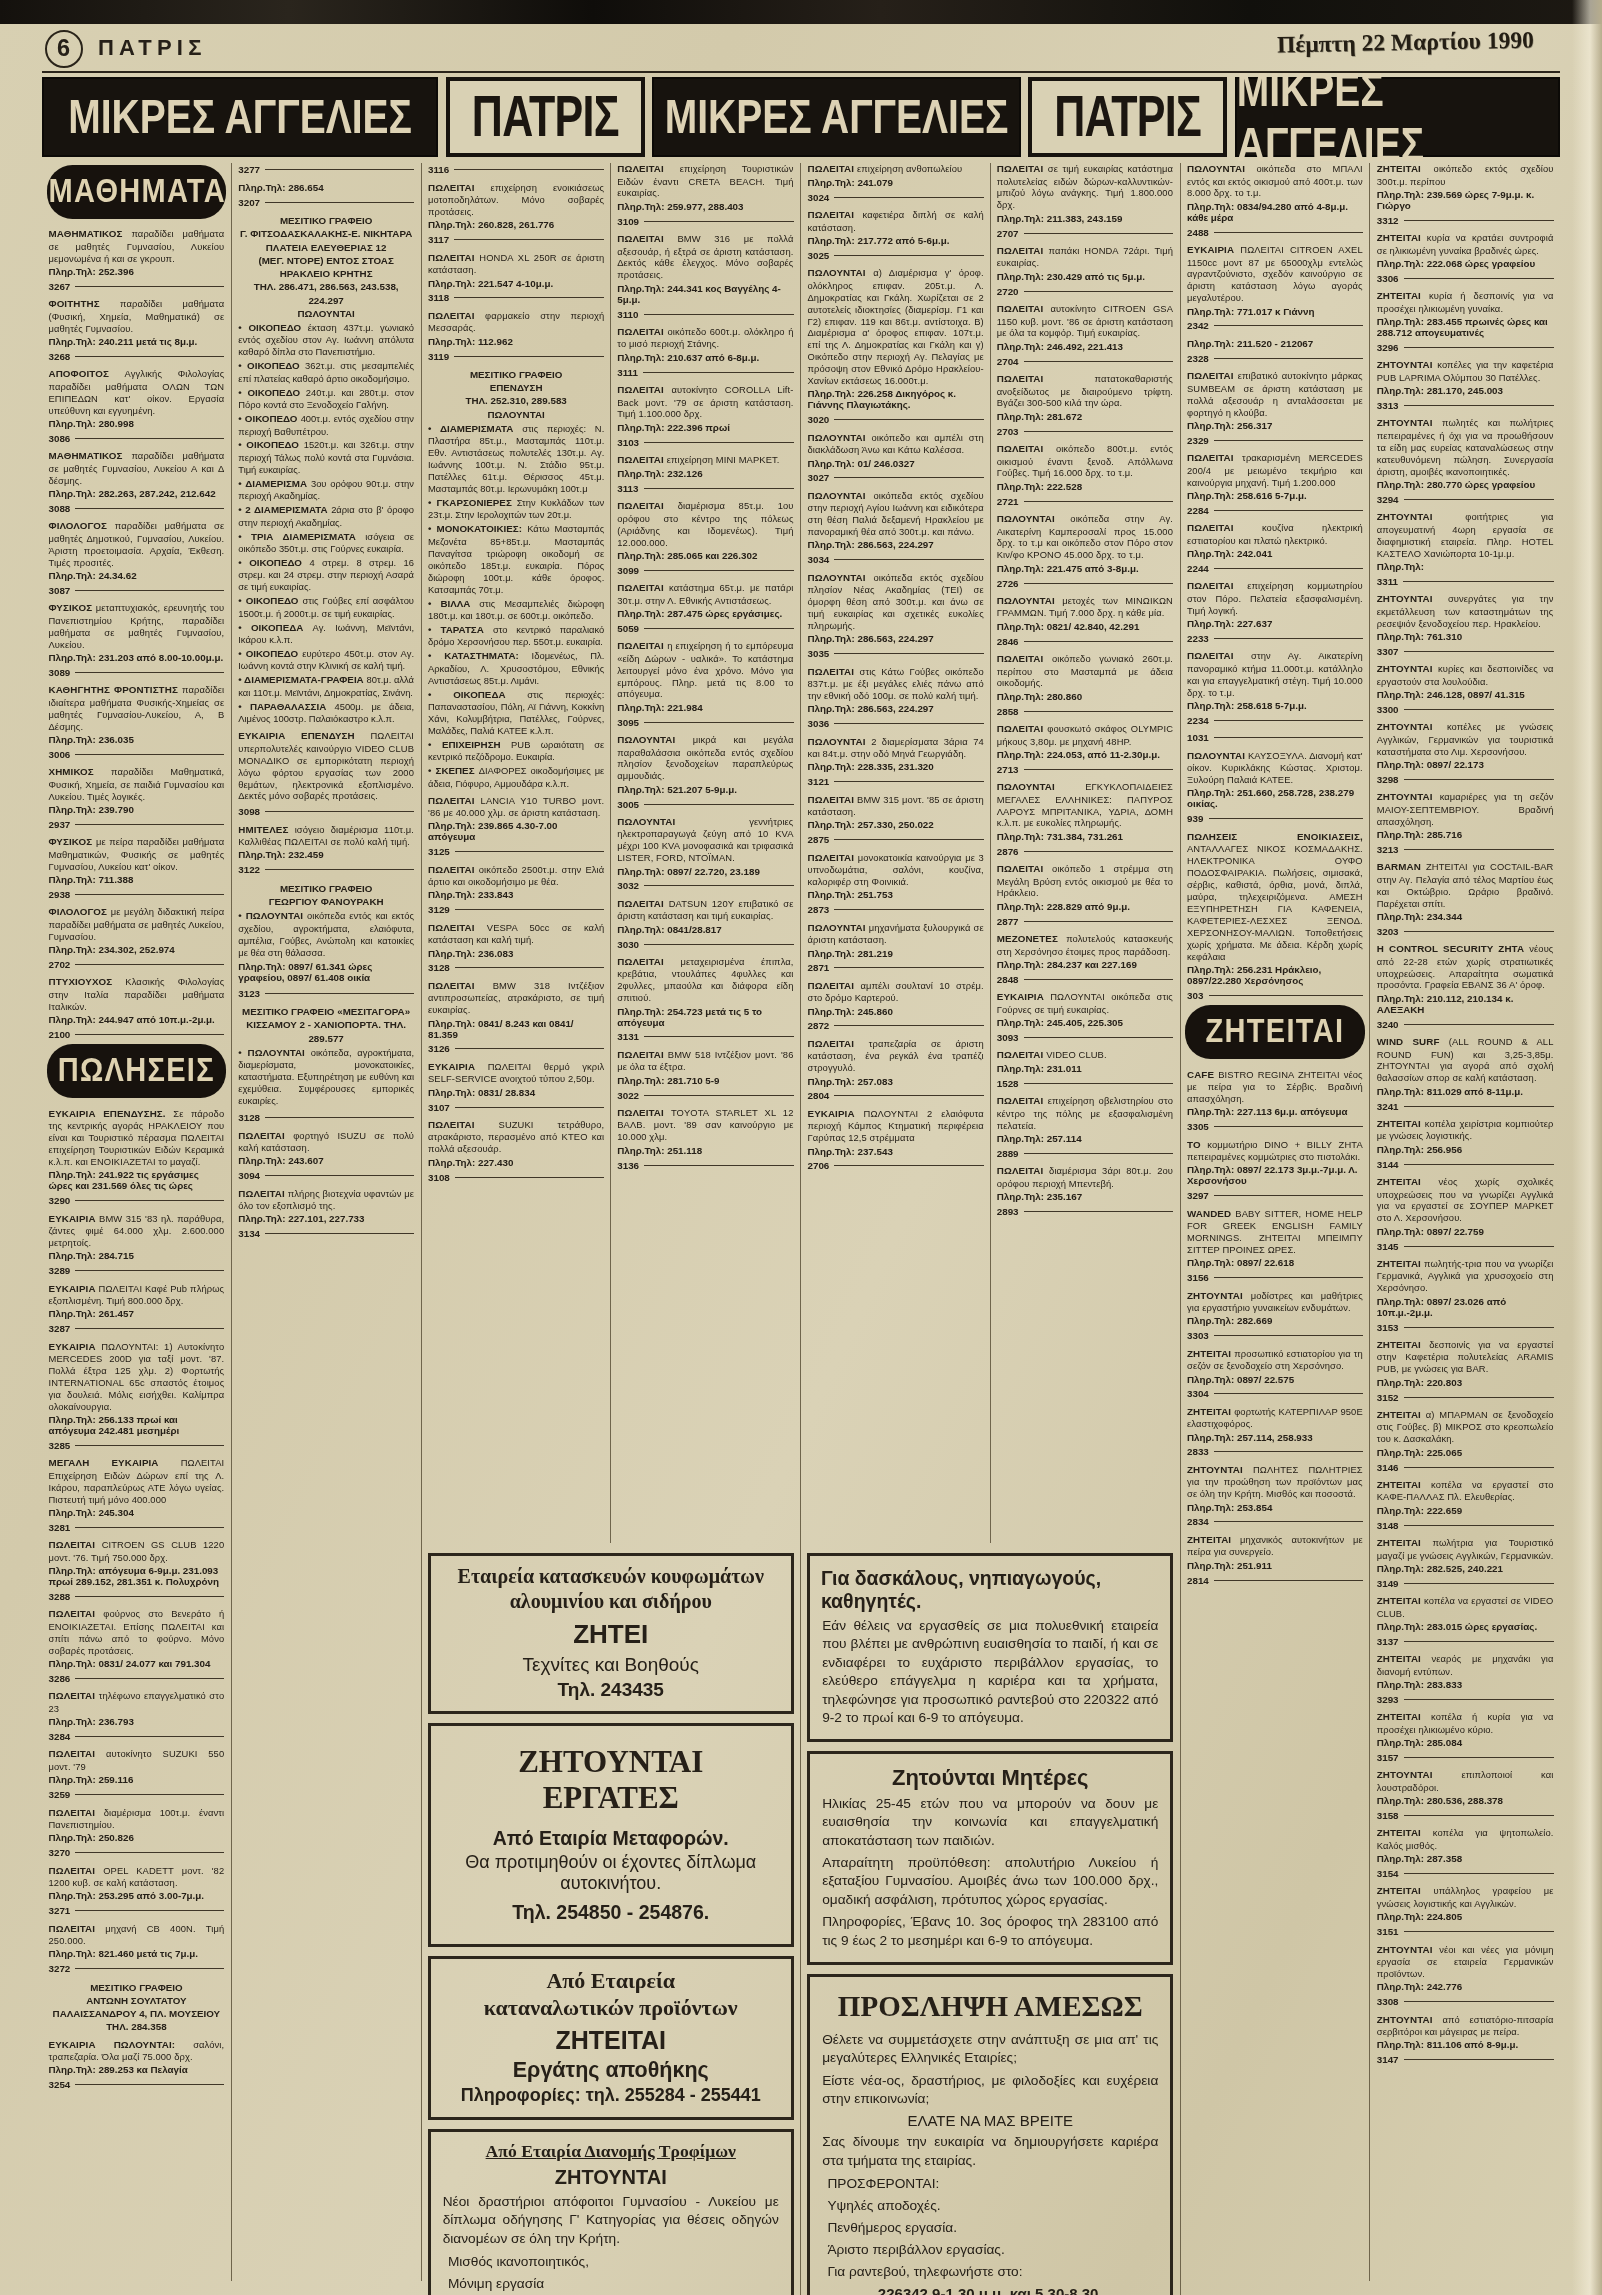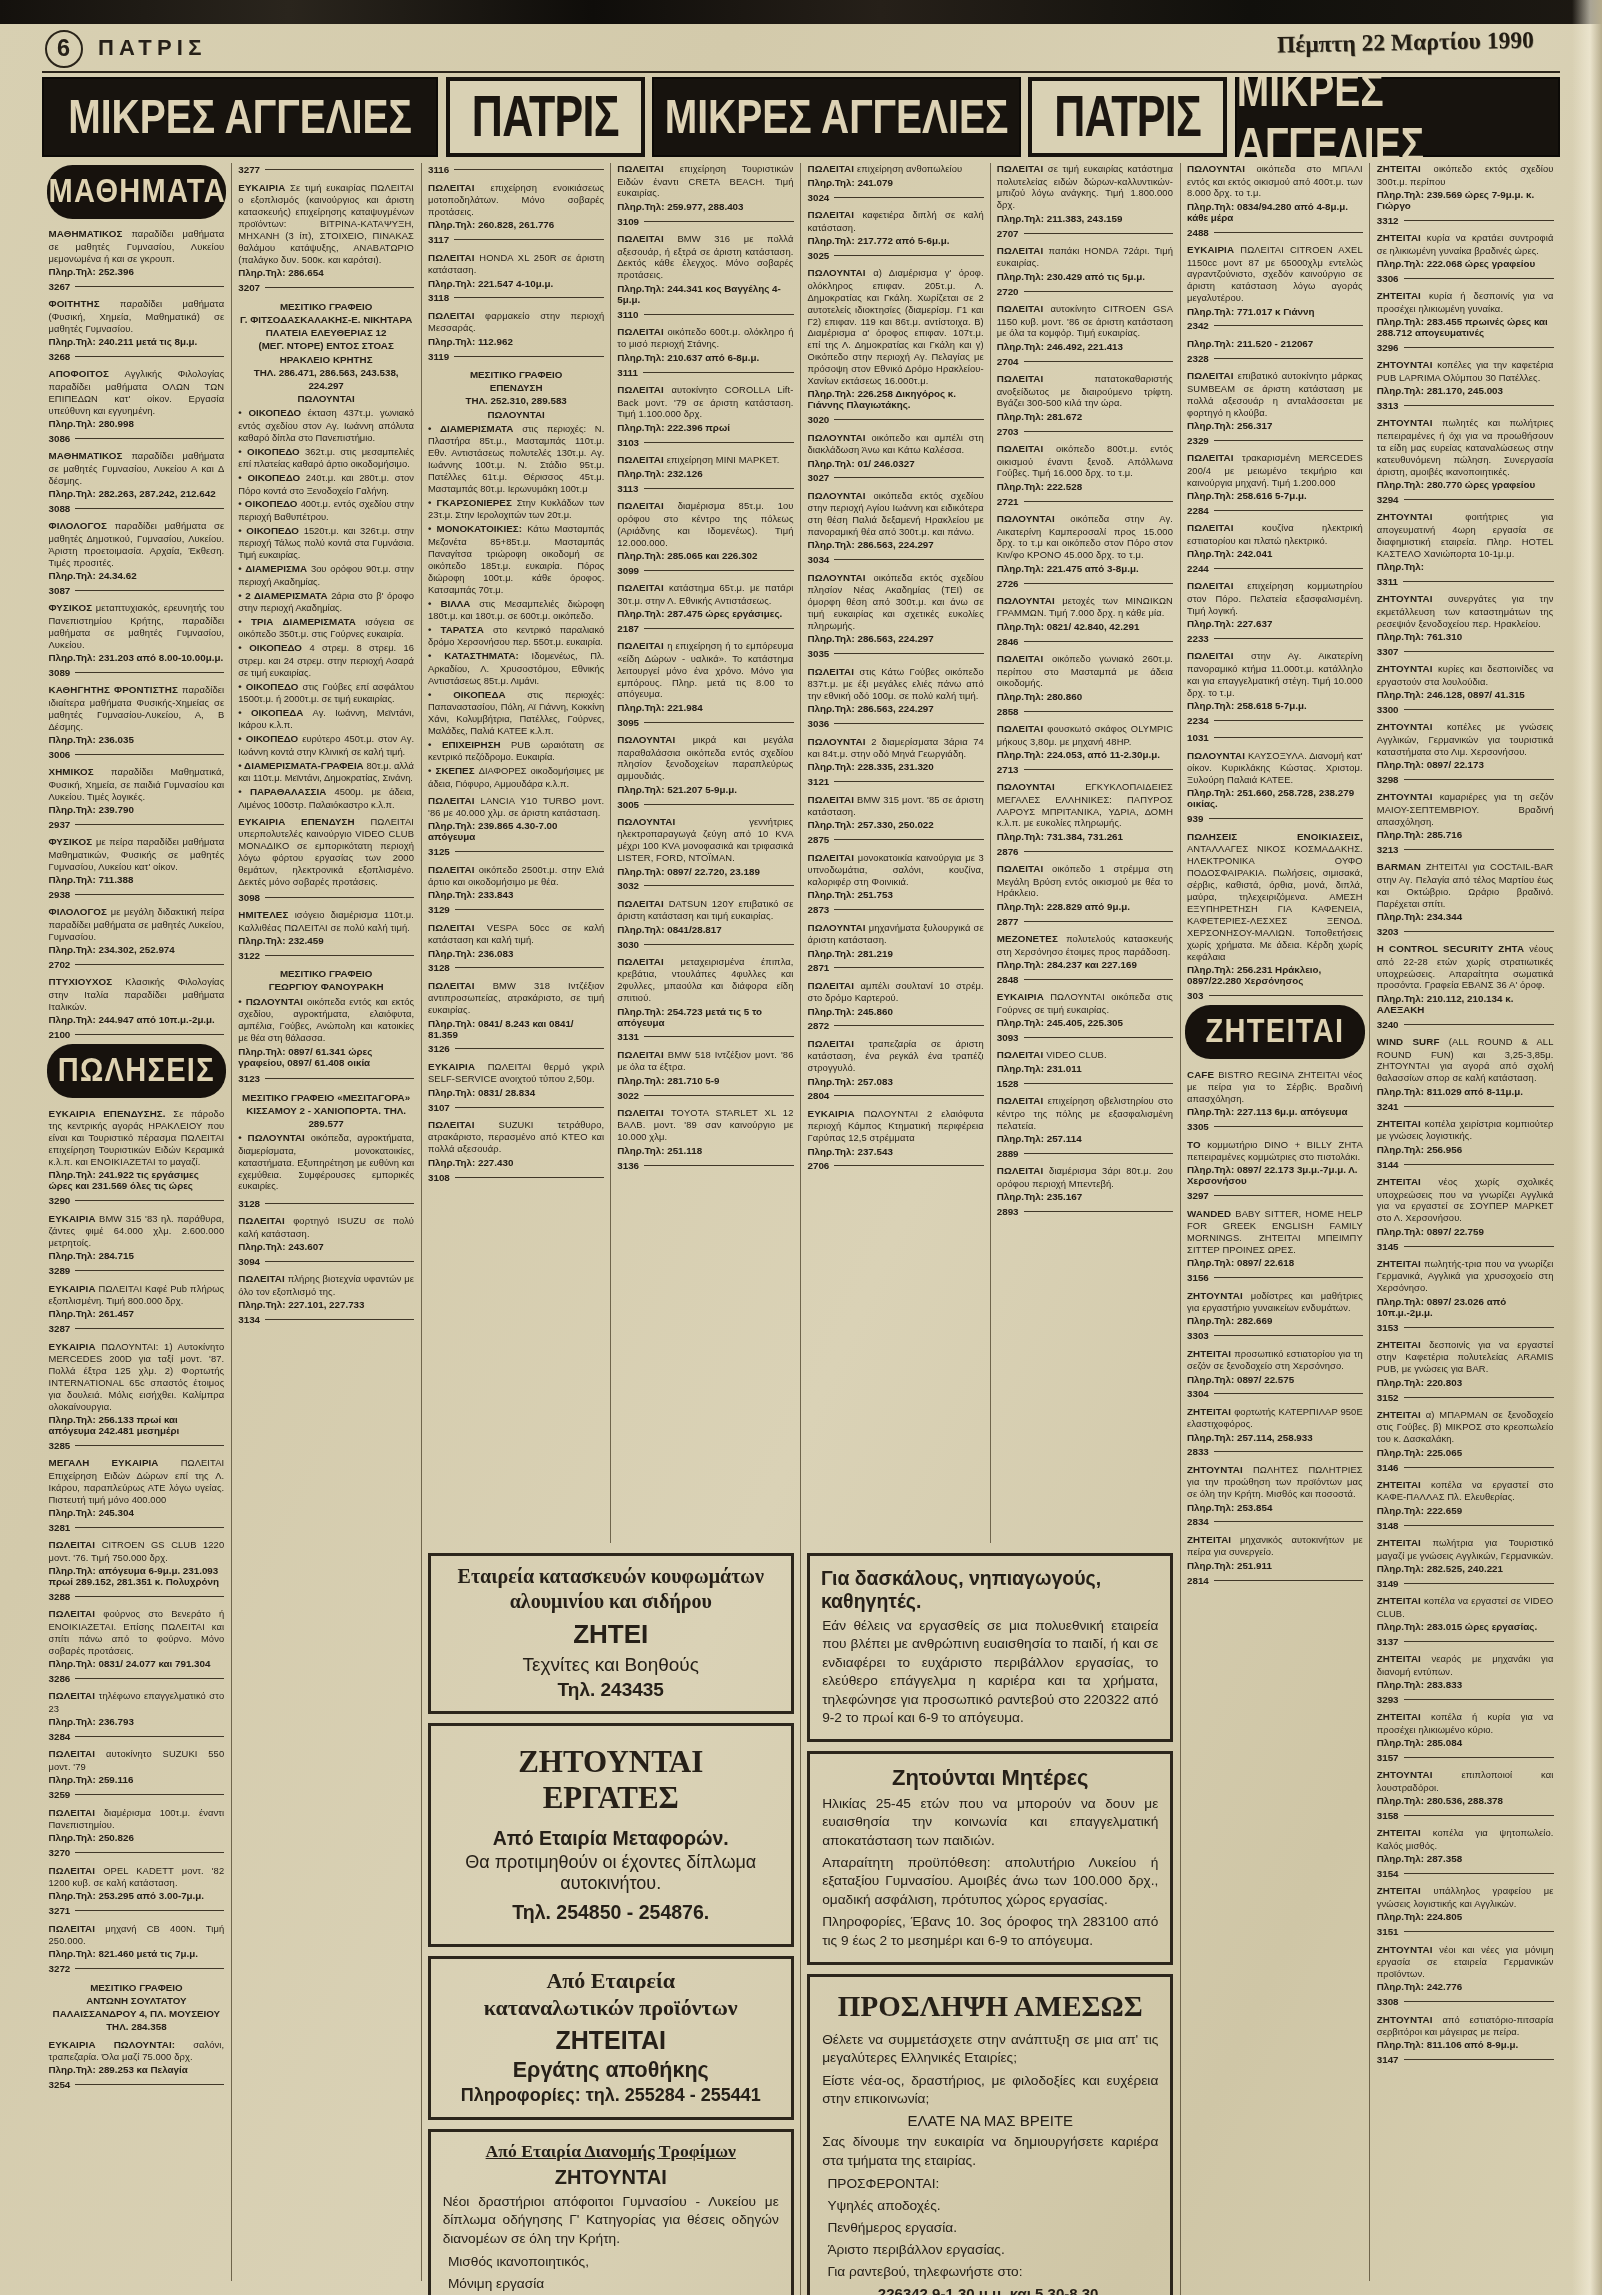--- a/index.html
+++ b/index.html
@@ -289,21 +289,20 @@
         <span>3254</span>
         <span class="rule"></span>
       </div>
     </div>
   <div class="c">
       <div class="codeline">
         <span>3277</span>
         <span class="rule"></span>
       </div>
       <div class="ad">
-        <p class="adtext"><b>ΕΥΚΑΙΡΙΑ </b>Σε τιμή ευκαιρίας ΠΩΛΕΙΤΑΙ ο εξοπλισμός (καινούργιος και άριστη κατασκευής) επιχείρησης καταψυγμένων προϊόντων: ΒΙΤΡΙΝΑ-ΚΑΤΑΨΥΞΗ, ΜΗΧΑΝΗ (3 ίπ), ΣΤΟΙΧΕΙΟ, ΠΙΝΑΚΑΣ θαλάμου κατάψυξης, ΑΝΑΒΑΤΩΡΙΟ (παλάγκο δυν. 500κ. και καρότσι).</p>
         <p class="phone">Πληρ.Τηλ: 286.654</p>
       </div>
       <div class="codeline">
         <span>3207</span>
         <span class="rule"></span>
       </div>
       <div class="agency">
         <p class="agline">ΜΕΣΙΤΙΚΟ ΓΡΑΦΕΙΟ</p>
         <p class="agline">Γ. ΦΙΤΣΟΔΑΣΚΑΛΑΚΗΣ-Ε. ΝΙΚΗΤΑΡΑ</p>
         <p class="agline">ΠΛΑΤΕΙΑ ΕΛΕΥΘΕΡΙΑΣ 12</p>
@@ -518,21 +517,21 @@
         </div>
         <div class="codeline">
           <span>3099</span>
           <span class="rule"></span>
         </div>
         <div class="ad">
           <p class="adtext"><b>ΠΩΛΕΙΤΑΙ </b>κατάστημα 65τ.μ. με πατάρι 30τ.μ. στην Λ. Εθνικής Αντιστάσεως.</p>
           <p class="phone">Πληρ.Τηλ: 287.475 ώρες εργάσιμες.</p>
         </div>
         <div class="codeline">
-          <span>2187</span>
+          <span>5059</span>
           <span class="rule"></span>
         </div>
         <div class="ad">
           <p class="adtext"><b>ΠΩΛΕΙΤΑΙ </b>η επιχείρηση ή το εμπόρευμα «είδη Δώρων - υαλικά». Το κατάστημα λειτουργεί μόνο ένα χρόνο. Μόνο για εμπόρους. Πληρ. μετά τις 8.00 το απόγευμα.</p>
           <p class="phone">Πληρ.Τηλ: 221.984</p>
         </div>
         <div class="codeline">
           <span>3095</span>
           <span class="rule"></span>
         </div>

